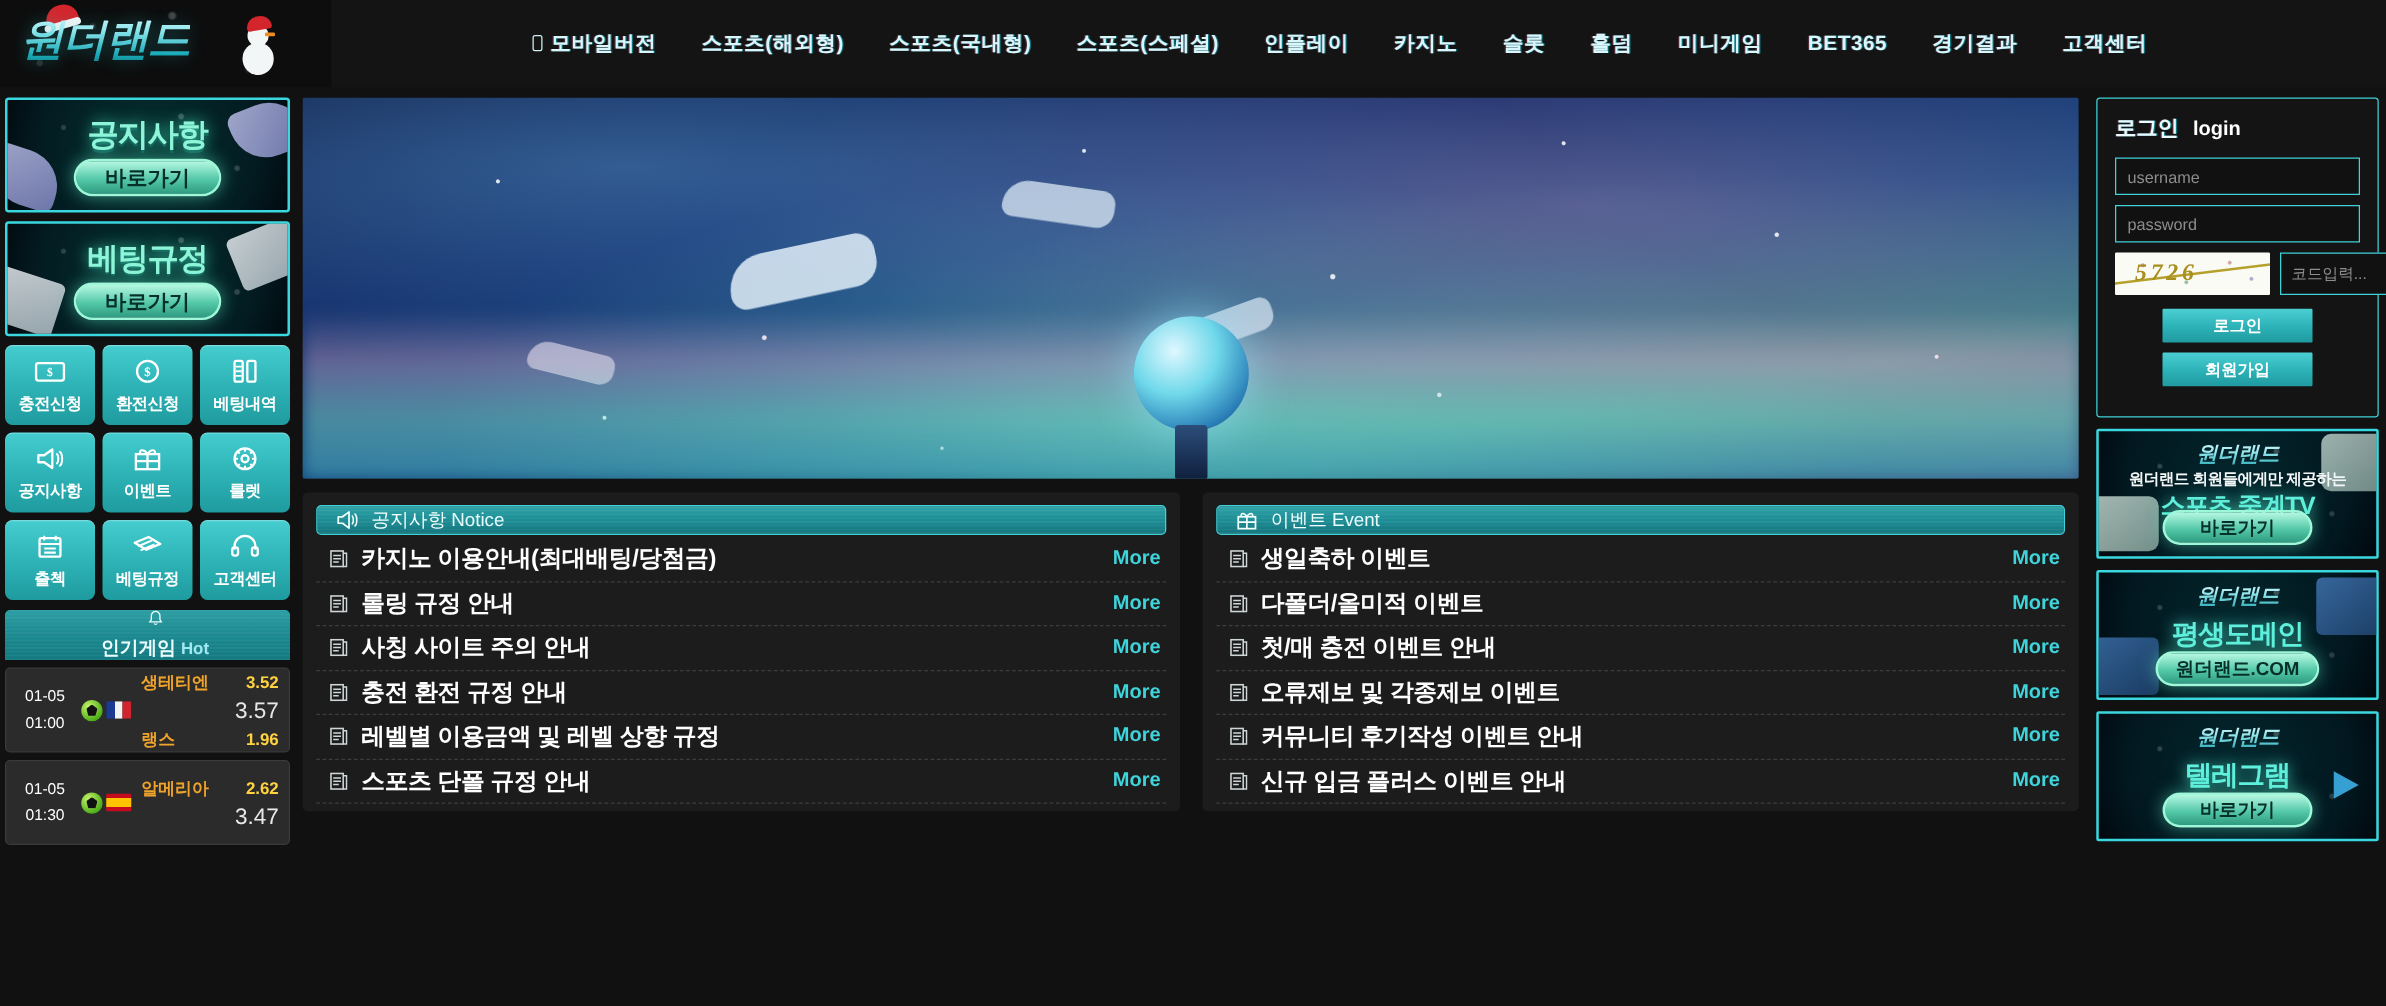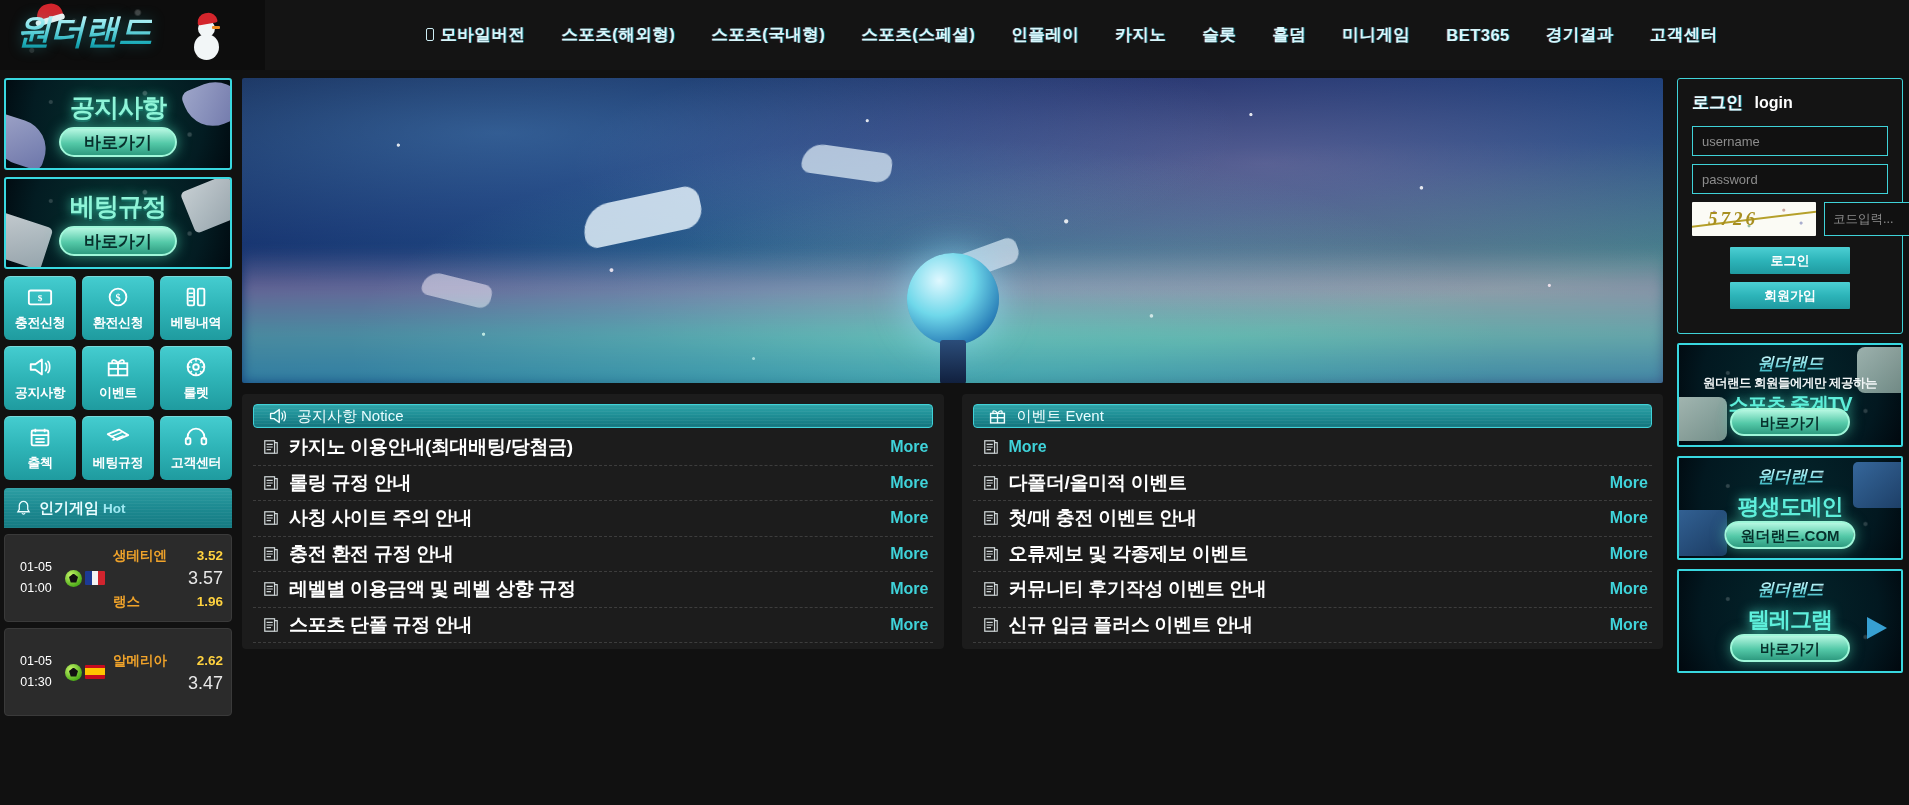--- a/index.html
+++ b/index.html
@@ -192,35 +192,35 @@
   .qbtn .ql { color: #ffffff; font-size: 13px; font-weight: bold; letter-spacing: -0.4px; }
 
   
   .hot-head {
     margin-top: 8px;
     height: 40px;
     display: flex; align-items: center;
     padding-left: 12px; gap: 8px;
     border-radius: 4px 4px 0 0;
     background: linear-gradient(180deg, #2d9fa4 0%, #1d8b92 45%, #157a82 100%);
-    position: relative; overflow: hidden;
+    position: relative; overflow: hidden; flex-direction: column;
   }
   .hot-head::after {
     content:""; position:absolute; inset:0;
     background: repeating-linear-gradient(0deg, rgba(255,255,255,0.045) 0 1px, transparent 1px 3px);
   }
   .hot-head .ht { color:#eafdff; font-size:15px; font-weight:bold; position:relative; z-index:1;}
   .hot-head .ht .en { color:#9fe9f2; font-size:13.5px; margin-left:4px;}
 
   .match {
     background: #2b2b2b;
     border: 1px solid #3a3a3a;
     border-radius: 4px;
     margin-top: 6px;
-    height: 88px;
+    height: 68px;
     display: flex; align-items: center;
     padding: 0 8px; gap: 6px;
     cursor: pointer;
   }
   .m-date { width: 46px; color:#ffffff; font-size:12.5px; line-height:21px; text-align:center; }
   .m-icons { display:flex; align-items:center; gap:3px; width: 42px;}
   .ball {
     width:17px;height:17px;border-radius:50%;
     background: radial-gradient(circle at 35% 32%, #c8f56a, #4fae1a 70%);
     position:relative;
@@ -738,20 +738,21 @@
             <path d="M11 7C8.5 2.6 4.4 3.4 6 7M11 7c2.5-4.4 6.6-3.6 5 0" fill="none" stroke="#f2ffff" stroke-width="1.5"></path>
           </svg>
           <span class="bh-t"><span>이벤트</span><span class="en">Event</span></span>
         </div>
         <div class="board-list">
           <div class="brow">
             <svg width="16" height="16" viewBox="0 0 18 18">
                 <rect x="2" y="2" width="11" height="14" fill="none" stroke="#cfd6d8" stroke-width="1.4"></rect>
                 <path d="M13 4h3v12h-3M4 6h7M4 9h7M4 12h5" stroke="#cfd6d8" stroke-width="1.3" fill="none"></path>
               </svg>
+            <span class="btxt">생일축하 이벤트</span>
             <span class="bmore">More</span>
           </div>
           <div class="brow">
             <svg width="16" height="16" viewBox="0 0 18 18">
                 <rect x="2" y="2" width="11" height="14" fill="none" stroke="#cfd6d8" stroke-width="1.4"></rect>
                 <path d="M13 4h3v12h-3M4 6h7M4 9h7M4 12h5" stroke="#cfd6d8" stroke-width="1.3" fill="none"></path>
               </svg>
             <span class="btxt">다폴더/올미적 이벤트</span>
             <span class="bmore">More</span>
           </div>

